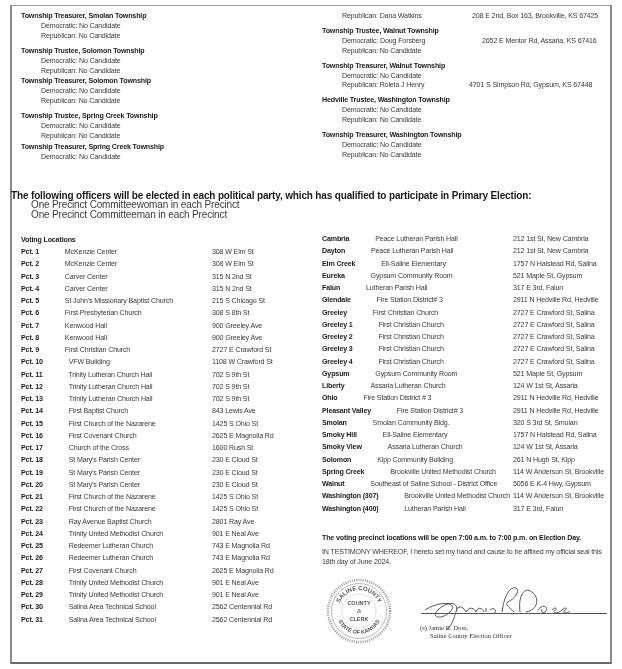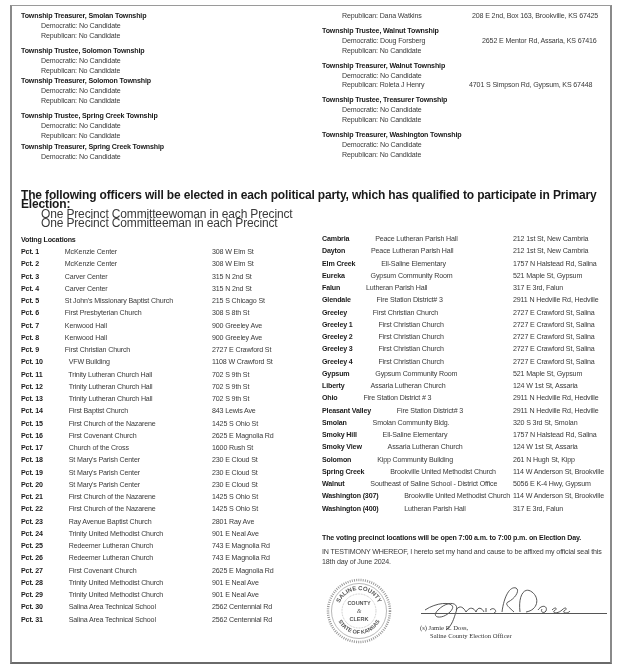--- a/index.html
+++ b/index.html
@@ -9,21 +9,21 @@
            border-left: 2px solid #8a8a8a; border-top: 1px solid #9a9a9a;
            border-right: 2px solid #8a8a8a; border-bottom: 2px solid #6a6a6a; }
   .col { position: absolute; font-size: 7.1px; line-height: 9.9px; letter-spacing: -0.15px; }
   .col-left { left: 21px; top: 12px; width: 290px; }
   .col-right { left: 322px; top: 12px; width: 290px; }
   .blk { margin-bottom: 5px; }
   .ttl { font-weight: bold; color: #1a1a1a; }
   .txt { color: #3a3a3a; padding-left: 20px; }
   .cand { position: relative; }
   .cand .c-addr { position: absolute; }
-  .mid { position: absolute; left: 21px; top: 191px; width: 590px; font-size: 12px; line-height: 9.3px; letter-spacing: -0.15px; }
+  .mid { position: absolute; left: 11px; top: 191px; width: 590px; font-size: 10px; line-height: 9.3px; letter-spacing: -0.15px; }
   .vl { position: absolute; left: 21px; top: 235px; width: 290px; font-size: 7.1px; letter-spacing: -0.15px; }
   .tw { position: absolute; left: 322px; top: 233px; width: 290px; font-size: 7.1px; letter-spacing: -0.15px; }
   .hdr { font-weight: bold; color: #1a1a1a; height: 11px; line-height: 11px; }
   .loc { position: relative; height: 12.25px; line-height: 12.25px; white-space: nowrap; }
   .loc b { color: #1a1a1a; }
   .loc .nm { color: #3a3a3a; padding-left: 24px; }
   .vl .loc .ad { position: absolute; left: 191px; top: 0; color: #3a3a3a; }
   .tw .loc .ad { position: absolute; left: 191px; top: 0; color: #3a3a3a; }
   .notice { position: absolute; left: 322px; top: 534px; width: 290px; font-size: 7.1px; letter-spacing: -0.15px; }
   .notice .bold { font-weight: bold; color: #1a1a1a; margin-bottom: 6px; }
@@ -75,21 +75,21 @@
       <div class="ttl">Township Trustee, Walnut Township</div>
       <div class="cand" style="height: 9.9px;"><span class="txt">Democratic: Doug Forsberg</span><span class="txt c-addr" style="left: 140px; text-align: right;">2652 E Mentor Rd, Assaria, KS 67416</span></div>
       <div class="cand" style="height: 9.9px;"><span class="txt">Republican: No Candidate</span></div>
     </div>
     <div class="blk">
       <div class="ttl">Township Treasurer, Walnut Township</div>
       <div class="cand" style="height: 9.9px;"><span class="txt">Democratic: No Candidate</span></div>
       <div class="cand" style="height: 9.9px;"><span class="txt">Republican: Roleta J Henry</span><span class="txt c-addr" style="left: 127px;">4701 S Simpson Rd, Gypsum, KS 67448</span></div>
     </div>
     <div class="blk">
-      <div class="ttl">Township Trustee, Treasurer Township</div>
+      <div class="ttl">Hedville Trustee, Washington Township</div>
       <div class="cand" style="height: 9.9px;"><span class="txt">Democratic: No Candidate</span></div>
       <div class="cand" style="height: 9.9px;"><span class="txt">Republican: No Candidate</span></div>
     </div>
     <div class="blk">
       <div class="ttl">Township Treasurer, Washington Township</div>
       <div class="cand" style="height: 9.9px;"><span class="txt">Democratic: No Candidate</span></div>
       <div class="cand" style="height: 9.9px;"><span class="txt">Republican: No Candidate</span></div>
     </div>
   </div>
 

